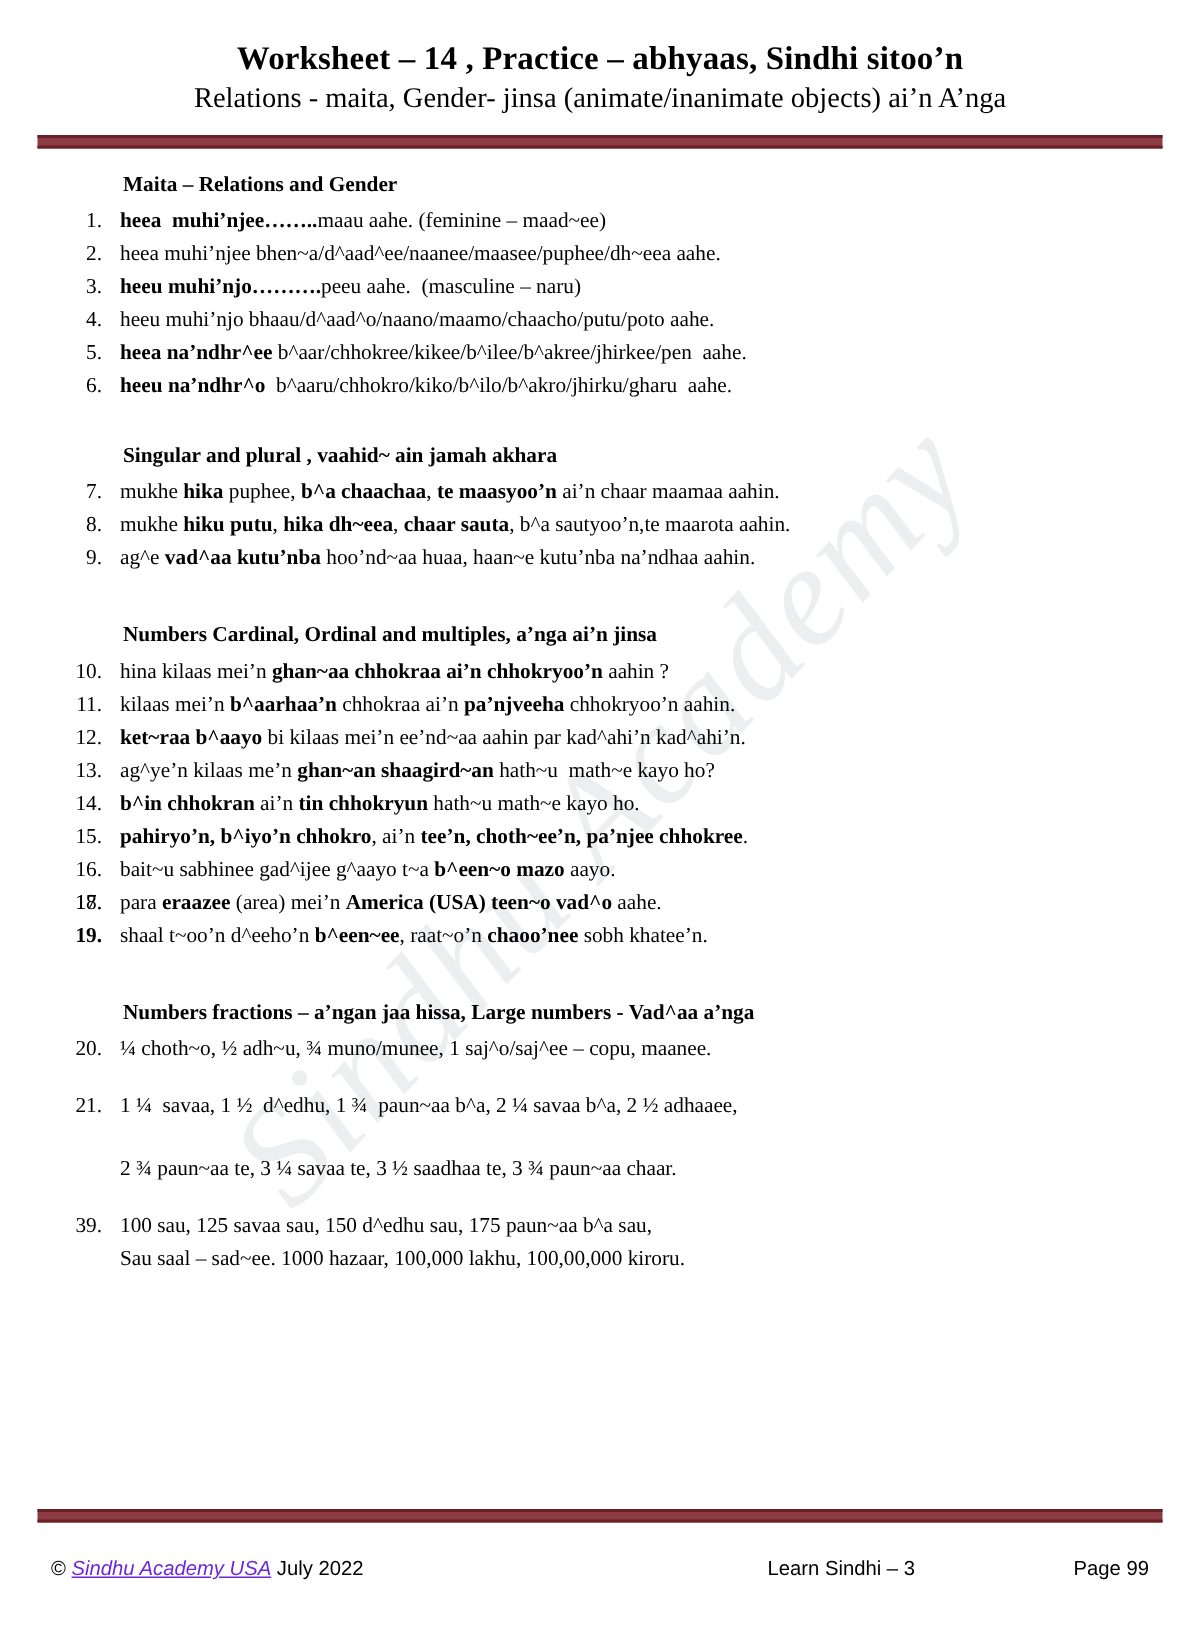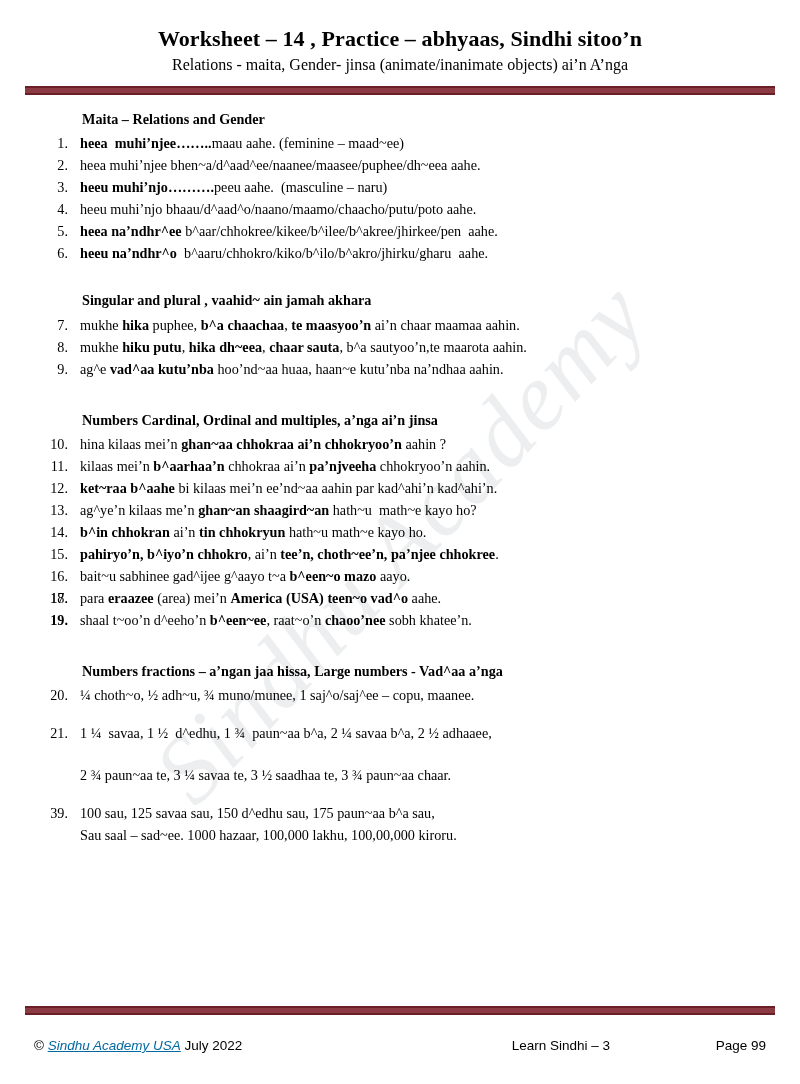--- a/index.html
+++ b/index.html
@@ -48,21 +48,21 @@
     text-align: center;
   }
   .header-title {
     font-size: 22px;
     font-weight: bold;
     letter-spacing: 0.1px;
     line-height: 1.18;
     margin: 2px;
   }
   .header-subtitle {
-    font-size: 16px;
+    font-size: 19px;
     font-weight: normal;
     line-height: 1.2;
     margin: 3px 0 0 0;
   }
 
   .rule-top {
     margin: 12px 25px 0 25px;
     height: 5px;
     border-top: 2px solid #6b1f27;
     border-bottom: 2px solid #6b1f27;
@@ -129,21 +129,21 @@
     top: 1038px;
     display: flex;
     align-items: baseline;
     font-family: "Liberation Sans", "DejaVu Sans", sans-serif;
     font-size: 13.5px;
   }
   .footer-left { flex: 0 0 auto; width: 330px; }
   .footer-center { flex: 1 1 auto; text-align: center; padding-left: 42px; }
   .footer-right { flex: 0 0 auto; }
   .footer-link {
-    color: #0369a1;
+    color: #6d28d9;
     text-decoration: underline;
     font-style: italic;
   }
 </style>
 </head>
 <body>
 
 <div class="watermark">Sindhu Academy</div>
 
 <div class="page">
@@ -176,21 +176,21 @@
             <li><span class="num">8.</span><span>mukhe <b>hiku putu</b>, <b>hika dh~eea</b>, <b>chaar sauta</b>, b^a sautyoo’n,te maarota aahin.</span></li>
             <li><span class="num">9.</span><span>ag^e <b>vad^aa kutu’nba</b> hoo’nd~aa huaa, haan~e kutu’nba na’ndhaa aahin.</span></li>
           </ol>
         </div>
         <div class="gap-lg"></div>
         <div class="section">
           <div class="section-heading">Numbers Cardinal, Ordinal and multiples, a’nga ai’n jinsa</div>
           <ol class="items">
             <li><span class="num">10.</span><span>hina kilaas mei’n <b>ghan~aa chhokraa ai’n chhokryoo’n</b> aahin ?</span></li>
             <li><span class="num">11.</span><span>kilaas mei’n <b>b^aarhaa’n</b> chhokraa ai’n <b>pa’njveeha</b> chhokryoo’n aahin.</span></li>
-            <li><span class="num">12.</span><span><b>ket~raa b^aahe</b> bi kilaas mei’n ee’nd~aa aahin par kad^ahi’n kad^ahi’n.</span></li>
+            <li><span class="num">12.</span><span><b>ket~raa b^aayo</b> bi kilaas mei’n ee’nd~aa aahin par kad^ahi’n kad^ahi’n.</span></li>
             <li><span class="num">13.</span><span>ag^ye’n kilaas me’n <b>ghan~an shaagird~an</b> hath~u&nbsp; math~e kayo ho?</span></li>
             <li><span class="num">14.</span><span><b>b^in chhokran</b> ai’n <b>tin chhokryun</b> hath~u math~e kayo ho.</span></li>
             <li><span class="num">15.</span><span><b>pahiryo’n, b^iyo’n chhokro</b>, ai’n <b>tee’n, choth~ee’n, pa’njee chhokree</b>.</span></li>
             <li><span class="num">16.</span><span>bait~u sabhinee gad^ijee g^aayo t~a <b>b^een~o mazo</b> aayo.</span></li>
             <li><span class="num">17.</span></li>
             <li><span class="num">18.</span><span>para <b>eraazee</b> (area) mei’n <b>America (USA) teen~o vad^o</b> aahe.</span></li>
             <li><span class="num b">19.</span><span>shaal t~oo’n d^eeho’n <b>b^een~ee</b>, raat~o’n <b>chaoo’nee</b> sobh khatee’n.</span></li>
           </ol>
         </div>
         <div class="gap-lg"></div>

